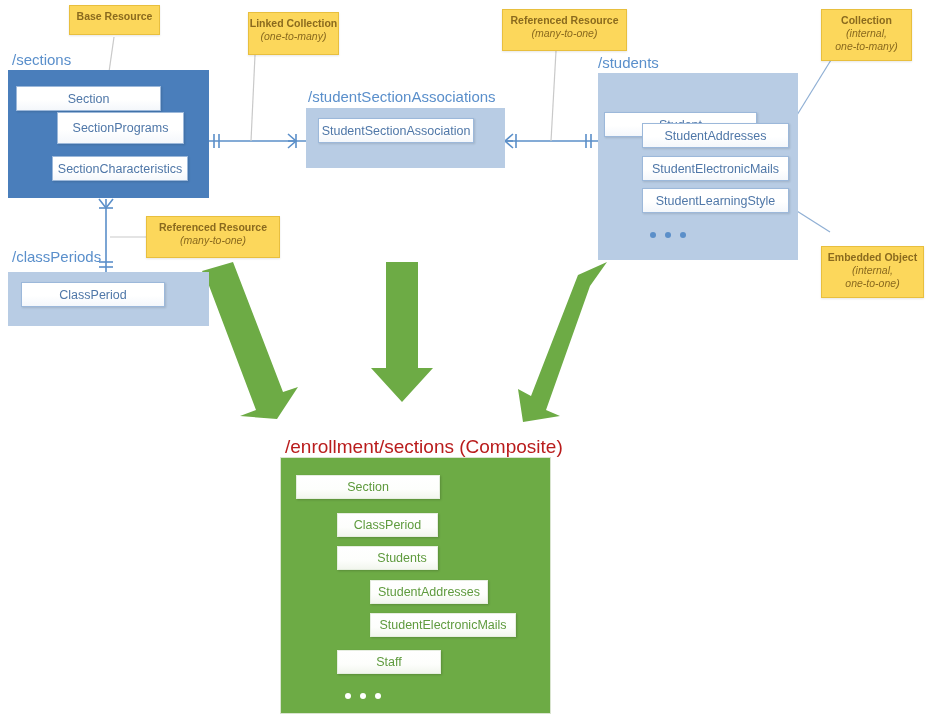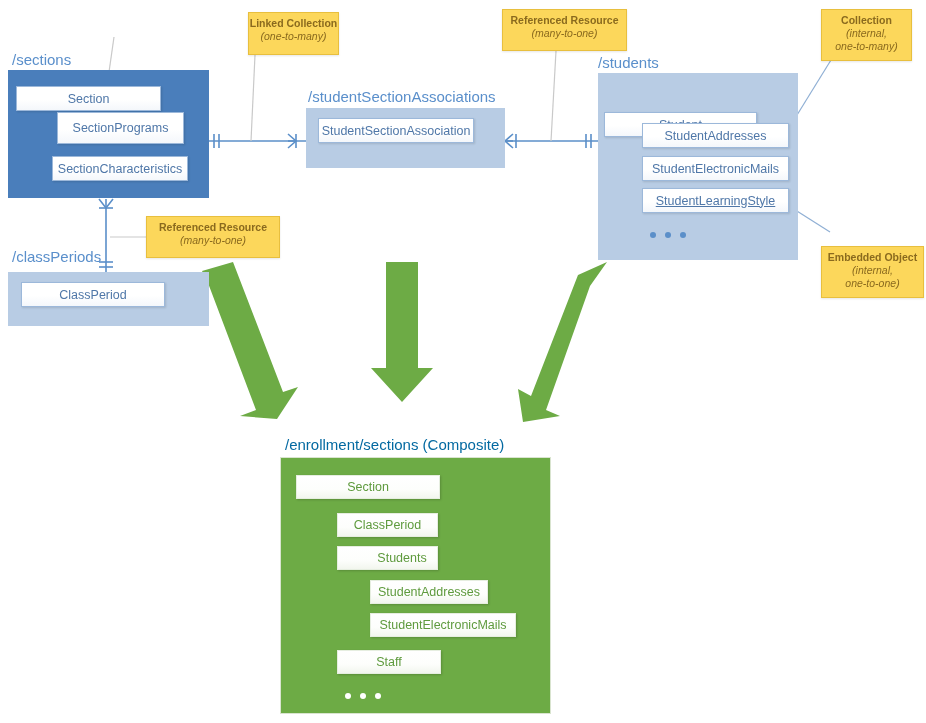--- a/index.html
+++ b/index.html
@@ -16,21 +16,21 @@
   .panel{position:absolute;box-sizing:border-box;}
   .panel.dark{background:#4A7EBB;}
   .panel.light{background:#B8CCE4;}
   .panel.green{background:#6DAB45;border:1px solid #d9e4cf;}
 
   
   .path-label{
     position:absolute;color:#5A8FCB;font-size:15px;white-space:nowrap;
     font-family:"Liberation Sans","DejaVu Sans",sans-serif;
   }
-  .path-label.green-cap{color:#0369a1;font-size:15px;}
+  .path-label.green-cap{color:#b91c1c;font-size:19px;}
 
   
   .ent{
     position:absolute;box-sizing:border-box;display:flex;
     align-items:center;justify-content:center;
     background:linear-gradient(to bottom,#ffffff 0%,#ffffff 55%,#f4f7fb 100%);
     border:1px solid #9CB8DA;color:#4F77A8;font-size:12.5px;white-space:nowrap;
     box-shadow:1px 1px 2px rgba(0,0,0,.13);
   }
   .ent.g{
@@ -142,31 +142,34 @@
   <div class="path-label" style="left:308px;top:88px;">/studentSectionAssociations</div>
   <div class="panel light" style="left:306px;top:108px;width:199px;height:60px;"></div>
   <div class="ent" style="left:318px;top:118px;width:156px;height:25px;">StudentSectionAssociation</div>
 
   <div class="path-label" style="left:598px;top:54px;">/students</div>
   <div class="panel light" style="left:598px;top:73px;width:200px;height:187px;"></div>
 
   <div class="ent" style="left:604px;top:84px;width:153px;height:25px;margin-top:28px;">Student</div>
   <div class="ent" style="left:642px;top:123px;width:147px;height:25px;">StudentAddresses</div>
   <div class="ent" style="left:642px;top:156px;width:147px;height:25px;">StudentElectronicMails</div>
-  <div class="ent" style="left:642px;top:188px;width:147px;height:25px;text-decoration:underline;">StudentLearningStyle</div>
+  <div class="ent" style="left:642px;top:188px;width:147px;height:25px;">StudentLearningStyle</div>
   <div class="dots" style="left:650px;top:232px;">
     <i></i>
       <i></i>
       <i></i>
   </div>
 
   <div class="path-label" style="left:12px;top:248px;">/classPeriods</div>
   <div class="panel light" style="left:8px;top:272px;width:201px;height:54px;"></div>
   <div class="ent" style="left:21px;top:282px;width:144px;height:25px;">ClassPeriod</div>
 
+  <div class="callout" style="left:69px;top:5px;width:91px;height:30px;">
+    <span>Base Resource</span>
+  </div>
 
   <div class="callout" style="left:210px;top:12px;width:91px;height:43px;margin-left:38px;">
     <span>Linked Collection</span>
     <span class="sub">(one-to-many)</span>
   </div>
 
   <div class="callout" style="left:502px;top:9px;width:125px;height:42px;">
     <span>Referenced Resource</span>
     <span class="sub">(many-to-one)</span>
   </div>

